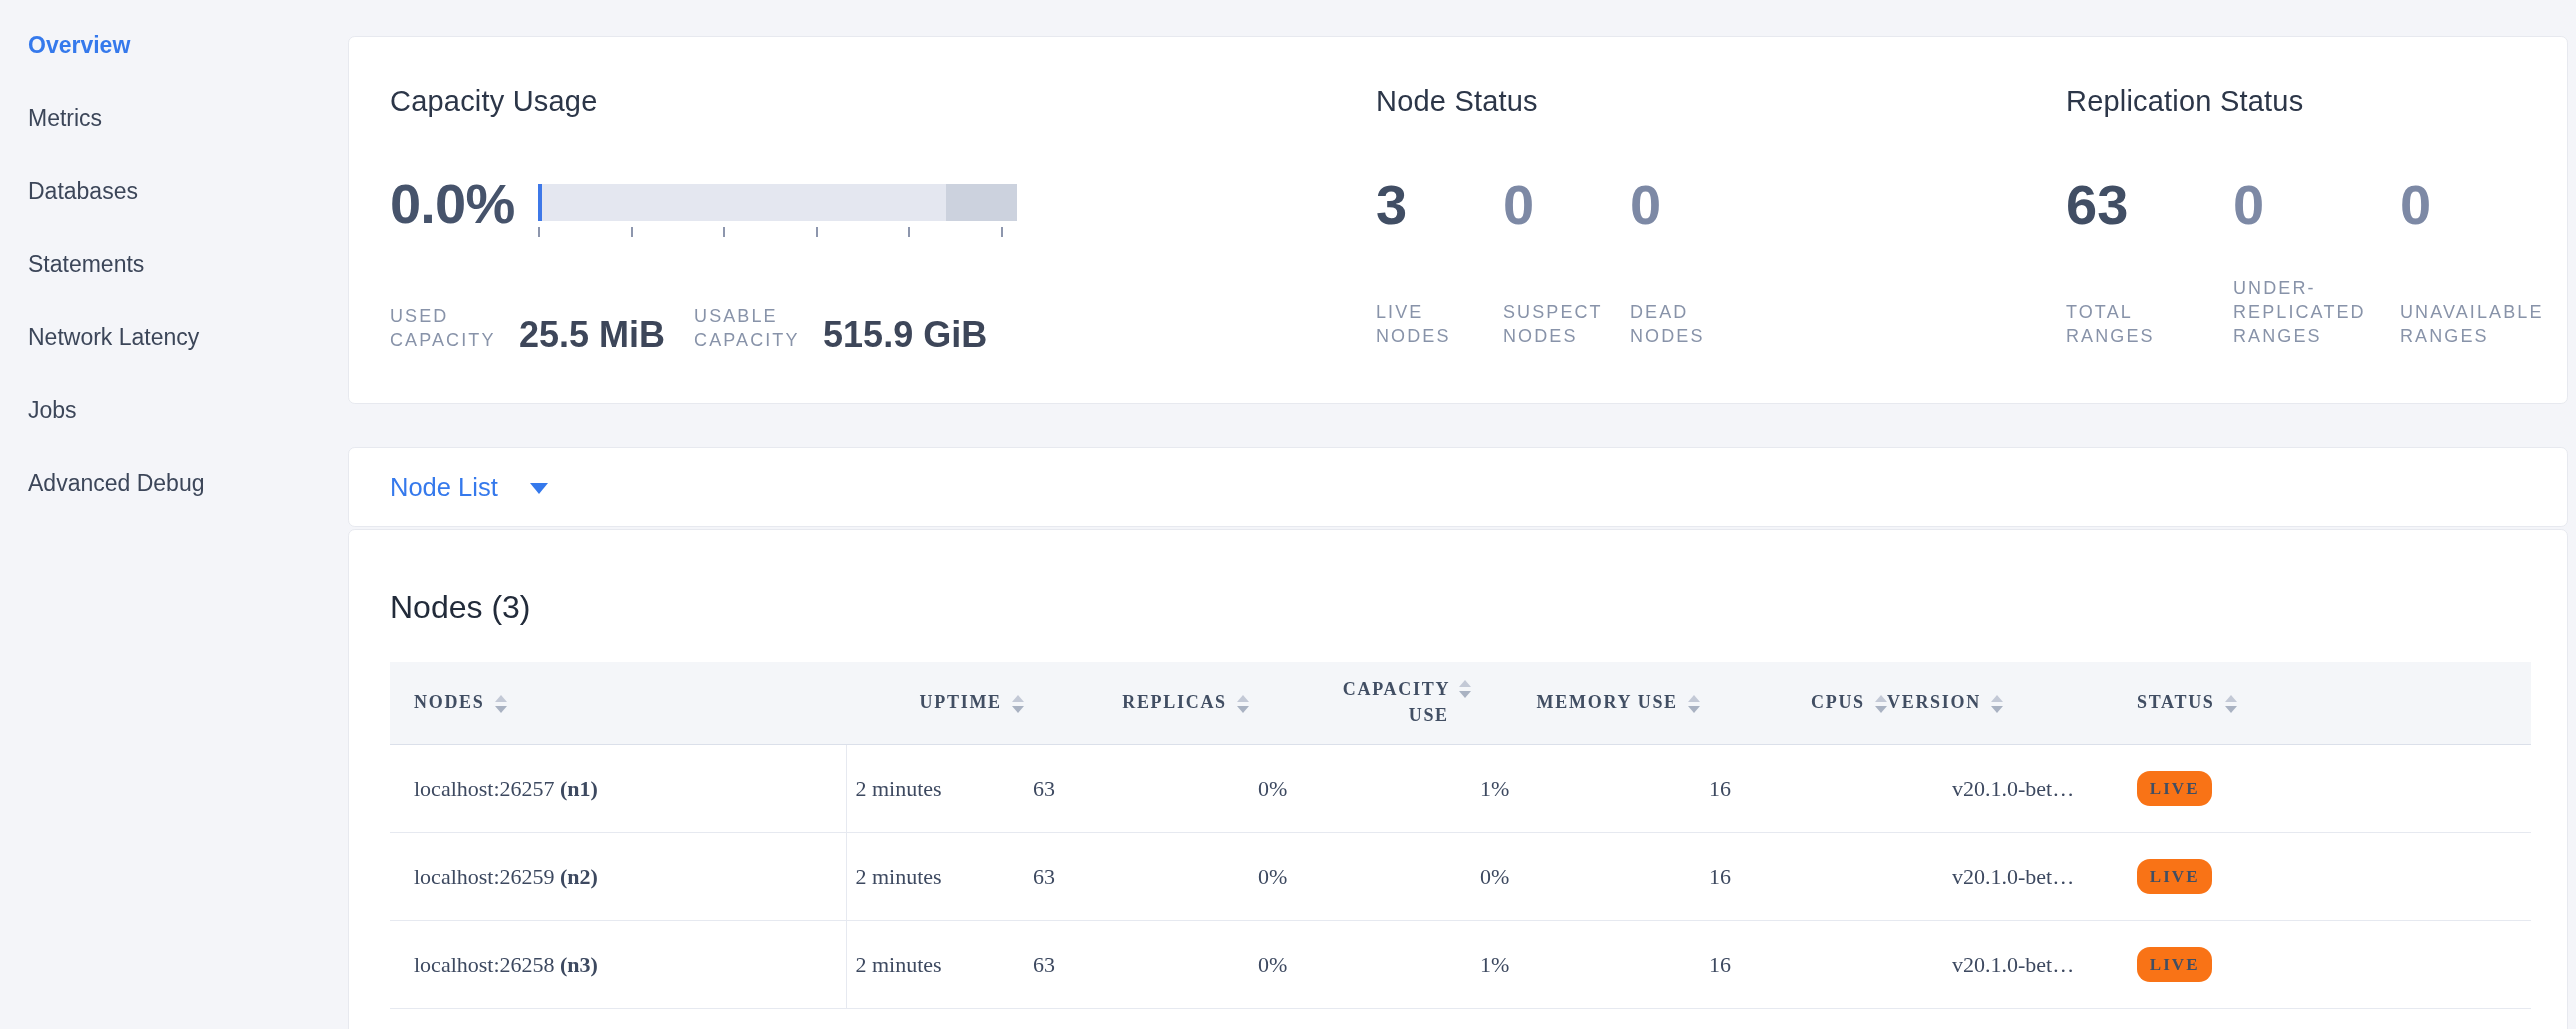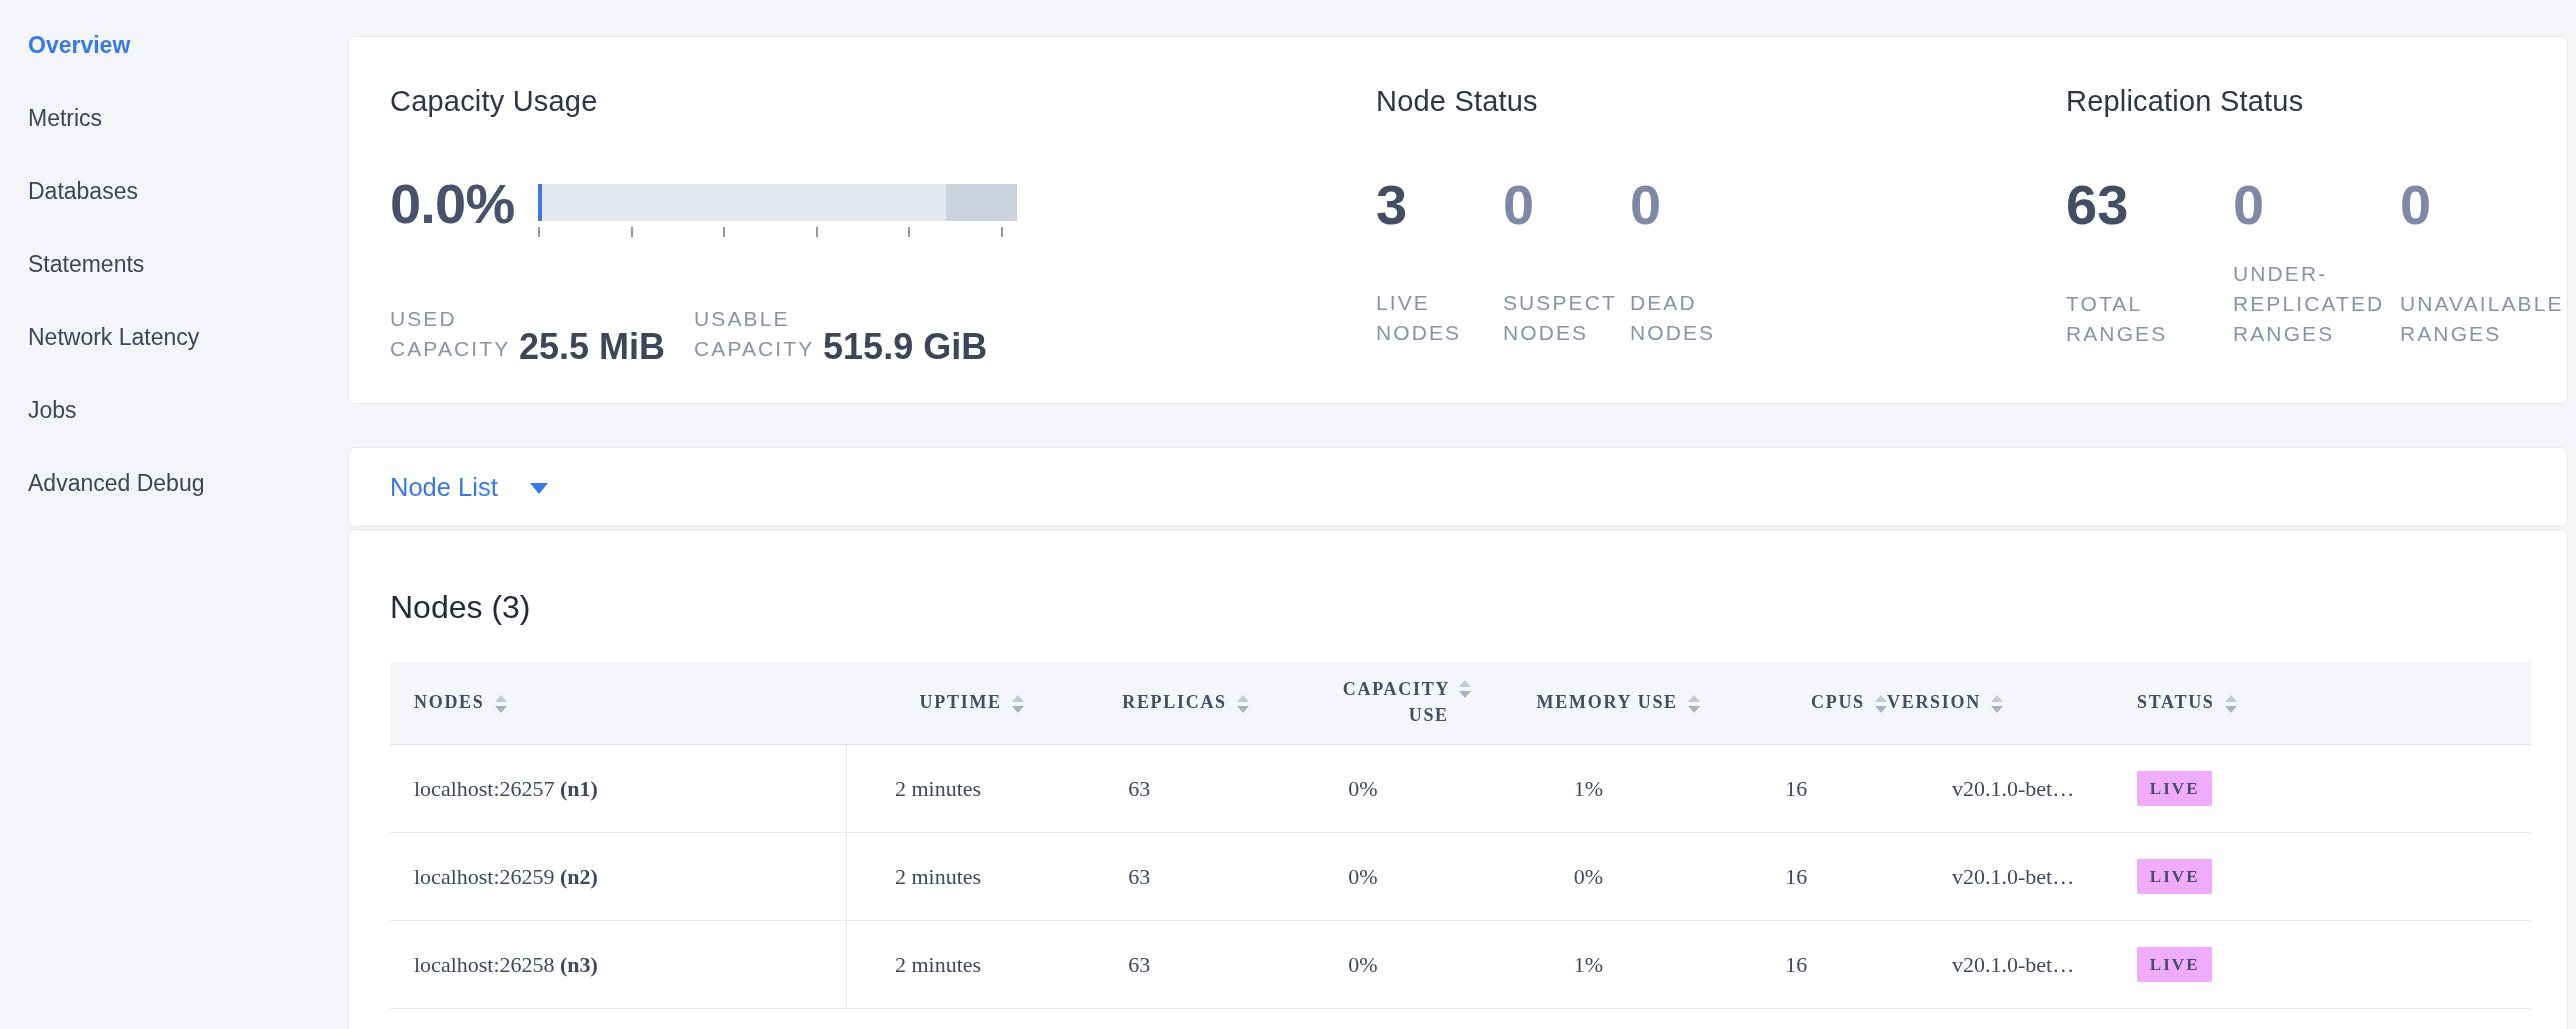--- a/index.html
+++ b/index.html
@@ -61,24 +61,24 @@
   .bar-other { position: absolute; top: 0; right: 0; height: 100%; }
   .bar-used { position: absolute; top: 0; left: 0; height: 100%; }
   .axis { position: relative; height: 11px; margin-top: 6px; }
   .tick { position: absolute; top: 0; width: 1.7px; height: 10.2px; background: #8d96ad; }
   .axis-labels { position: relative; height: 24px; margin-top: 6.8px; font-size: 18.7px; color: #67748e; }
   .axis-label { position: absolute; transform: translateX(-50%); white-space: nowrap; }
 
   .cap-stats { display: flex; margin-top: 66px; }
   .cap-stat { display: flex; align-items: flex-end; margin-right: 29px; }
   .stat-label {
-    font-size: 21px;
+    font-size: 18px;
     letter-spacing: 2.1px;
     color: #8893a9;
-    line-height: 30px;
+    line-height: 24px;
   }
   .cap-stat .stat-label { width: 117px; }
   .cap-stat .stat-value {
     font-size: 36px;
     font-weight: 600;
     color: #3d4659;
     line-height: 34px;
     margin-left: 12px;
     white-space: nowrap;
   }
@@ -151,32 +151,32 @@
 
   tbody td {
     height: 88px;
     font-size: 22px;
     color: #3d4960;
     border-bottom: 1.7px solid #e6e9f0;
     vertical-align: middle;
     background: #ffffff;
   }
   tbody td:first-child { padding-left: 24px; border-right: 1.7px solid #e6e9f0; cursor: pointer; }
-  td.ar { text-align: center; padding-right: 3.4px; padding-left: 9px; }
+  td.ar { text-align: left; padding-right: 3.4px; padding-left: 9px; }
   td.version-cell { padding-left: 65px; white-space: nowrap; }
   td .node-name { font-weight: 700; }
   .status-badge {
     display: inline-block;
-    background: #f0abfc;
+    background: #f97316;
     color: #414e63;
     font-size: 17px;
     font-weight: 700;
     letter-spacing: 2.1px;
     padding: 9.3px 12.7px;
-    border-radius: 1px;
+    border-radius: 13px;
     line-height: 1;
   }
 </style>
 </head>
 <body>
 
 <div class="layout">
 
   <nav class="sidebar">
     <div class="side-item active">Overview</div>

